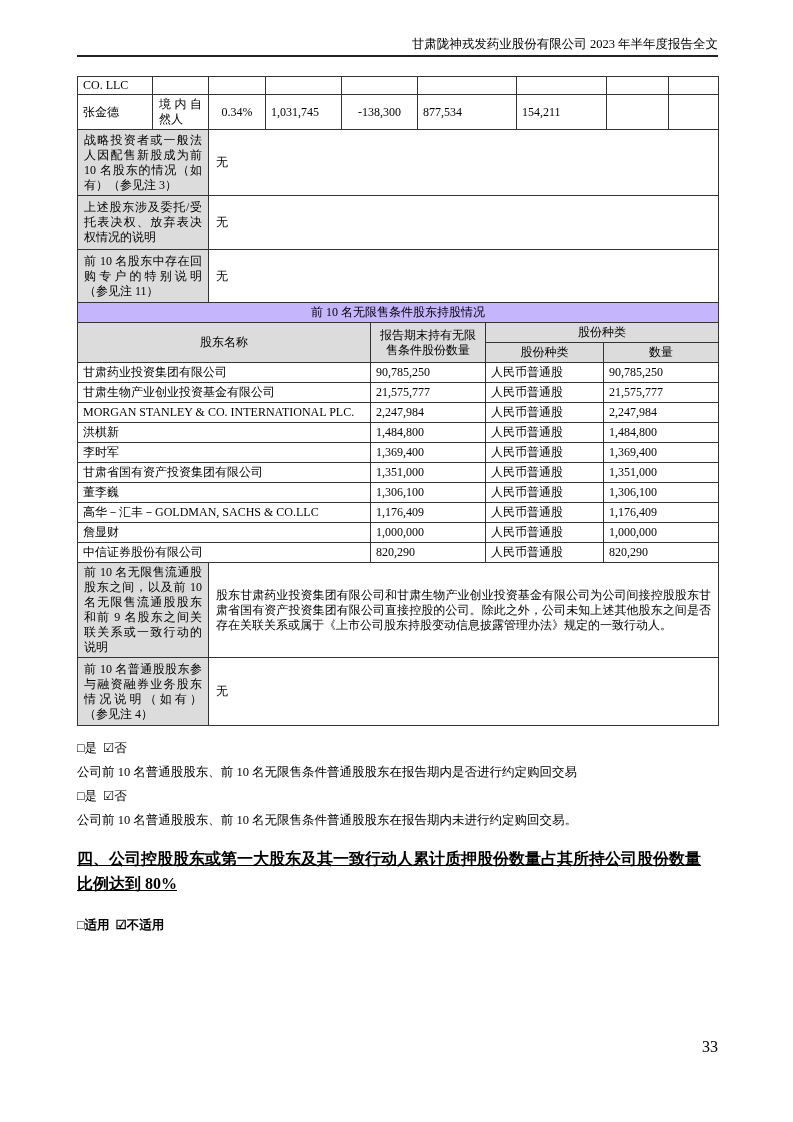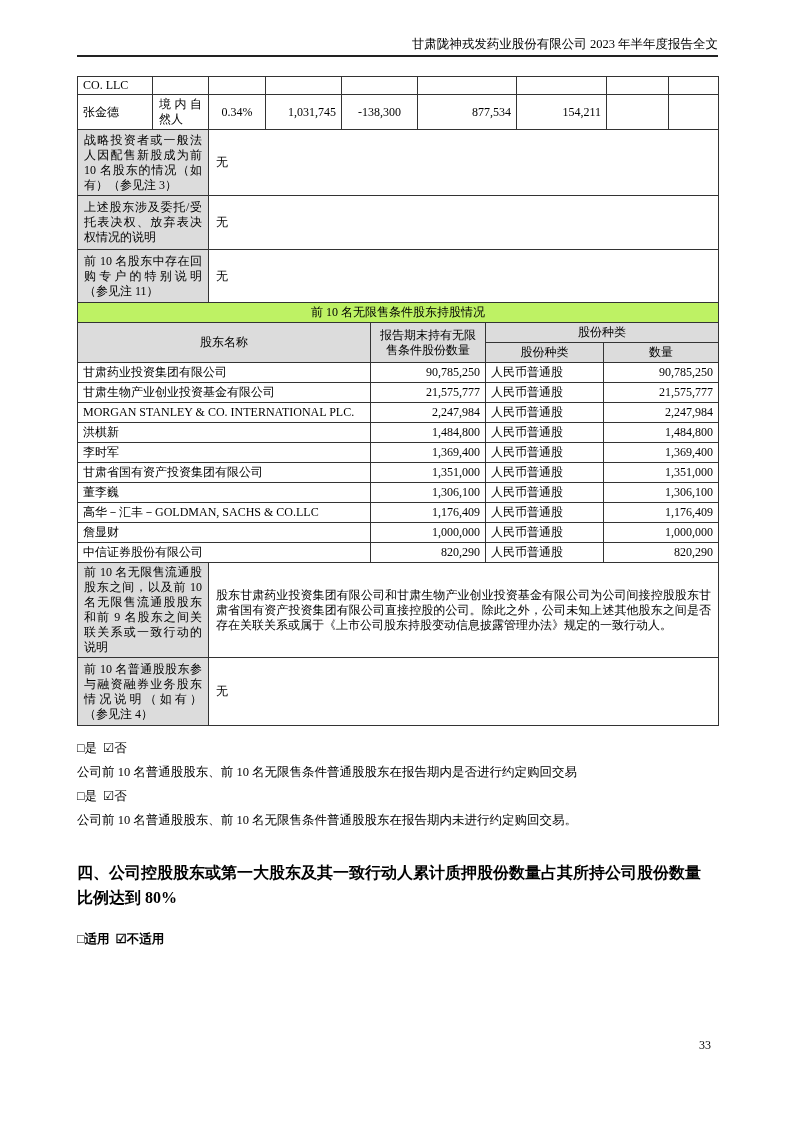--- a/index.html
+++ b/index.html
@@ -10,37 +10,37 @@
   .doc-header{padding-top:37px;border-bottom:2px solid #222;padding-bottom:3px;}
   .doc-header .title{display:block;text-align:right;font-size:12.5px;line-height:15px;}
 
   table{border-collapse:collapse;table-layout:fixed;width:641px;font-size:12px;}
   td,th{border:1px solid #333;padding:1px 5px;vertical-align:middle;font-weight:normal;overflow:hidden;}
   .t1{margin-top:19px;}
   .t2,.t3{margin-top:-1px;}
   .label-cell{background:#dcdcdc;text-align:justify;text-justify:inter-ideograph;padding:2px 6px;line-height:15px;}
   .value-cell{text-align:left;line-height:15px;padding:2px 7px;}
   .just{text-align:justify;text-justify:inter-ideograph;}
-  .banner-cell{text-align:center;background:#bef264;}
+  .banner-cell{text-align:center;background:#c4b5fd;}
   .hdr{background:#dcdcdc;text-align:center;line-height:15px;padding:2px 6px;}
-  .num{text-align:right;}
+  .num{text-align:left;}
   .ctr{text-align:center;}
   .name-cell{text-align:left;white-space:nowrap;}
   .nature-cell{text-align:justify;text-justify:inter-ideograph;padding:2px 6px;line-height:15px;}
 
   .after{margin-top:15px;font-size:12.5px;}
   .after p{margin:0;line-height:15px;}
   .gap{margin-top:9px !important;}
   .cb-line span{margin-right:6px;}
 
   .section4-title{font-size:16px;font-weight:bold;line-height:25px;white-space:pre-line;
-                  margin:32px 0 0 0;}
+                  margin:18px 0 0 0;text-decoration:underline;}
   .applicable-line{margin-top:22px !important;font-size:12.5px;font-weight:bold;}
 
-  .page-num{position:absolute;right:82px;top:1038px;font-size:12px;}
+  .page-num{position:absolute;right:75px;top:1038px;font-size:16px;}
 </style>
 </head>
 <body>
 
 <div class="page">
   <div class="content">
 
     <div class="doc-header">
       <span class="title">甘肃陇神戎发药业股份有限公司 2023 年半年度报告全文</span>
     </div>

